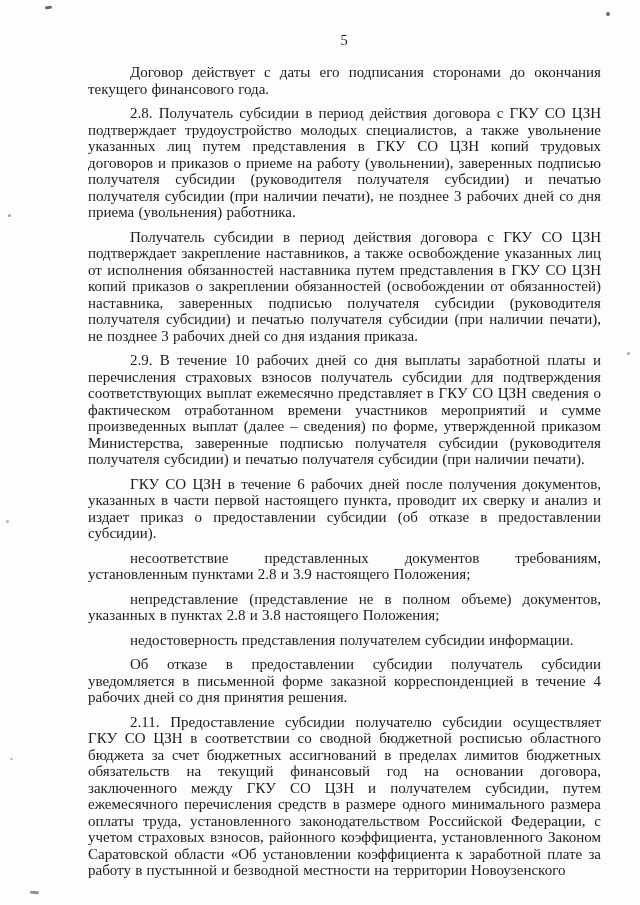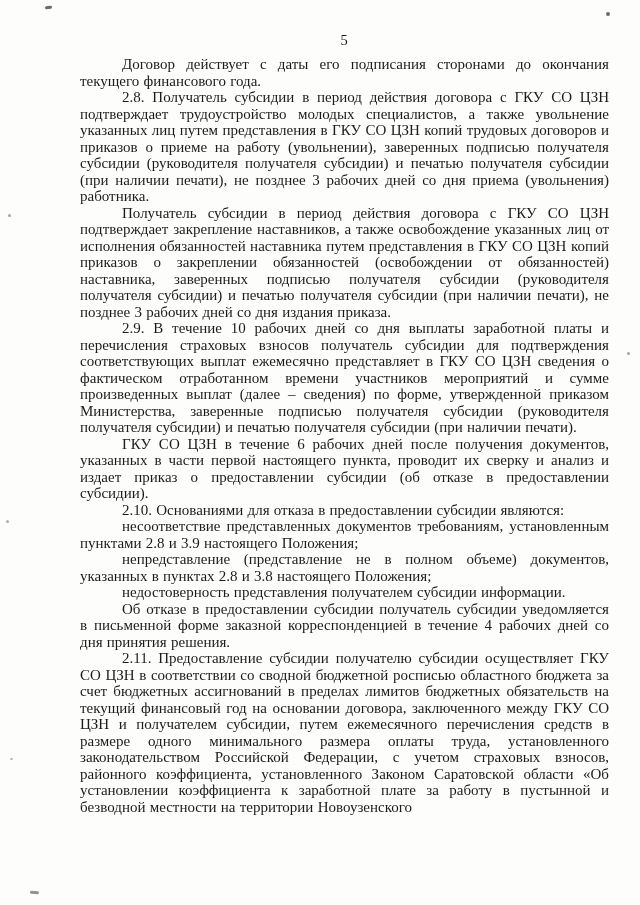--- a/index.html
+++ b/index.html
@@ -28,21 +28,21 @@
   .text-block {
     position: absolute;
     top: 56px;
     left: 80px;
     width: 529px;
     font-size: 15px;
     line-height: 16.5px;
     text-align: justify;
   }
   .para {
-    margin: 0;
+    margin: 8px;
     padding: 0;
     text-indent: 42px;
     word-spacing: 0.5px;
   }
   .speck {
     position: absolute;
     background: #3a3a3a;
     border-radius: 50%;
     opacity: 0.75;
   }
@@ -60,21 +60,20 @@
 <div class="page">
 
   <div class="page-number">5</div>
 
   <div class="text-block">
     <p class="para">Договор действует с даты его подписания сторонами до окончания текущего финансового года.</p>
     <p class="para">2.8. Получатель субсидии в период действия договора с ГКУ СО ЦЗН подтверждает трудоустройство молодых специалистов, а также увольнение указанных лиц путем представления в ГКУ СО ЦЗН копий трудовых договоров и приказов о приеме на работу (увольнении), заверенных подписью получателя субсидии (руководителя получателя субсидии) и печатью получателя субсидии (при наличии печати), не позднее 3 рабочих дней со дня приема (увольнения) работника.</p>
     <p class="para">Получатель субсидии в период действия договора с ГКУ СО ЦЗН подтверждает закрепление наставников, а также освобождение указанных лиц от исполнения обязанностей наставника путем представления в ГКУ СО ЦЗН копий приказов о закреплении обязанностей (освобождении от обязанностей) наставника, заверенных подписью получателя субсидии (руководителя получателя субсидии) и печатью получателя субсидии (при наличии печати), не позднее 3 рабочих дней со дня издания приказа.</p>
     <p class="para">2.9. В течение 10 рабочих дней со дня выплаты заработной платы и перечисления страховых взносов получатель субсидии для подтверждения соответствующих выплат ежемесячно представляет в ГКУ СО ЦЗН сведения о фактическом отработанном времени участников мероприятий и сумме произведенных выплат (далее – сведения) по форме, утвержденной приказом Министерства, заверенные подписью получателя субсидии (руководителя получателя субсидии) и печатью получателя субсидии (при наличии печати).</p>
     <p class="para">ГКУ СО ЦЗН в течение 6 рабочих дней после получения документов, указанных в части первой настоящего пункта, проводит их сверку и анализ и издает приказ о предоставлении субсидии (об отказе в предоставлении субсидии).</p>
-    <p class="para">2.10. Основаниями для отказа в предоставлении субсидии являются:</p>
     <p class="para">несоответствие представленных документов требованиям, установленным пунктами 2.8 и 3.9 настоящего Положения;</p>
     <p class="para">непредставление (представление не в полном объеме) документов, указанных в пунктах 2.8 и 3.8 настоящего Положения;</p>
     <p class="para">недостоверность представления получателем субсидии информации.</p>
     <p class="para">Об отказе в предоставлении субсидии получатель субсидии уведомляется в письменной форме заказной корреспонденцией в течение 4 рабочих дней со дня принятия решения.</p>
     <p class="para">2.11. Предоставление субсидии получателю субсидии осуществляет ГКУ СО ЦЗН в соответствии со сводной бюджетной росписью областного бюджета за счет бюджетных ассигнований в пределах лимитов бюджетных обязательств на текущий финансовый год на основании договора, заключенного между ГКУ СО ЦЗН и получателем субсидии, путем ежемесячного перечисления средств в размере одного минимального размера оплаты труда, установленного законодательством Российской Федерации, с учетом страховых взносов, районного коэффициента, установленного Законом Саратовской области «Об установлении коэффициента к заработной плате за работу в пустынной и безводной местности на территории Новоузенского</p>
   </div>
 
   <span class="speck s1"></span>
   <span class="speck s2"></span>
   <span class="speck s3"></span>

